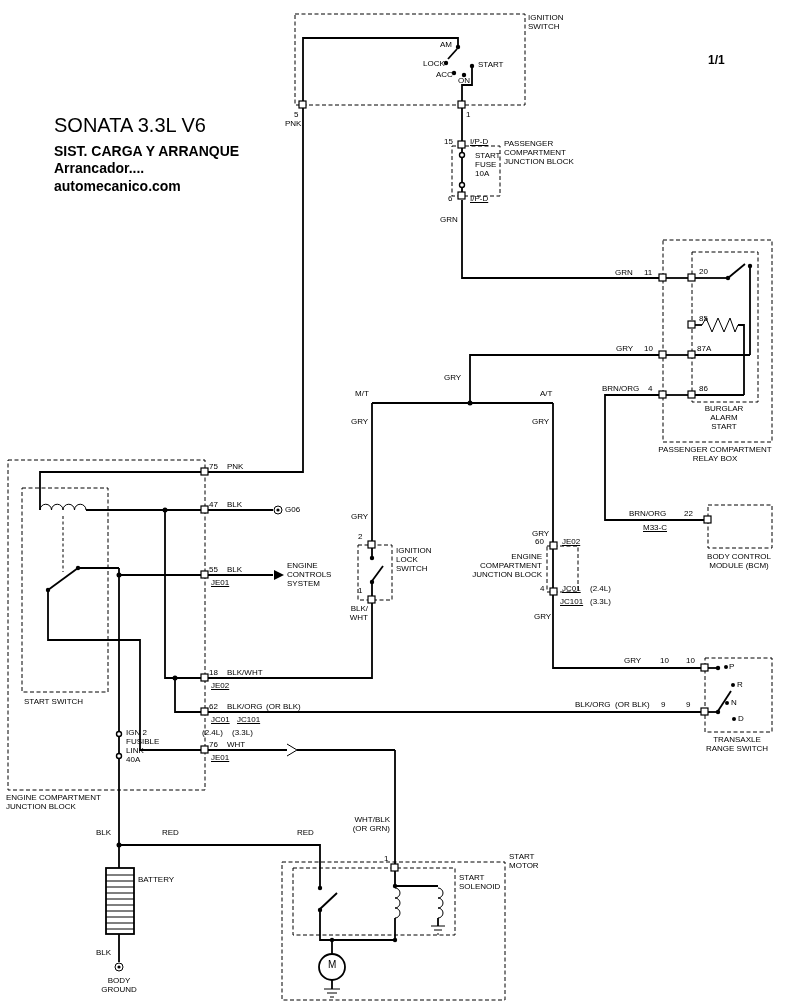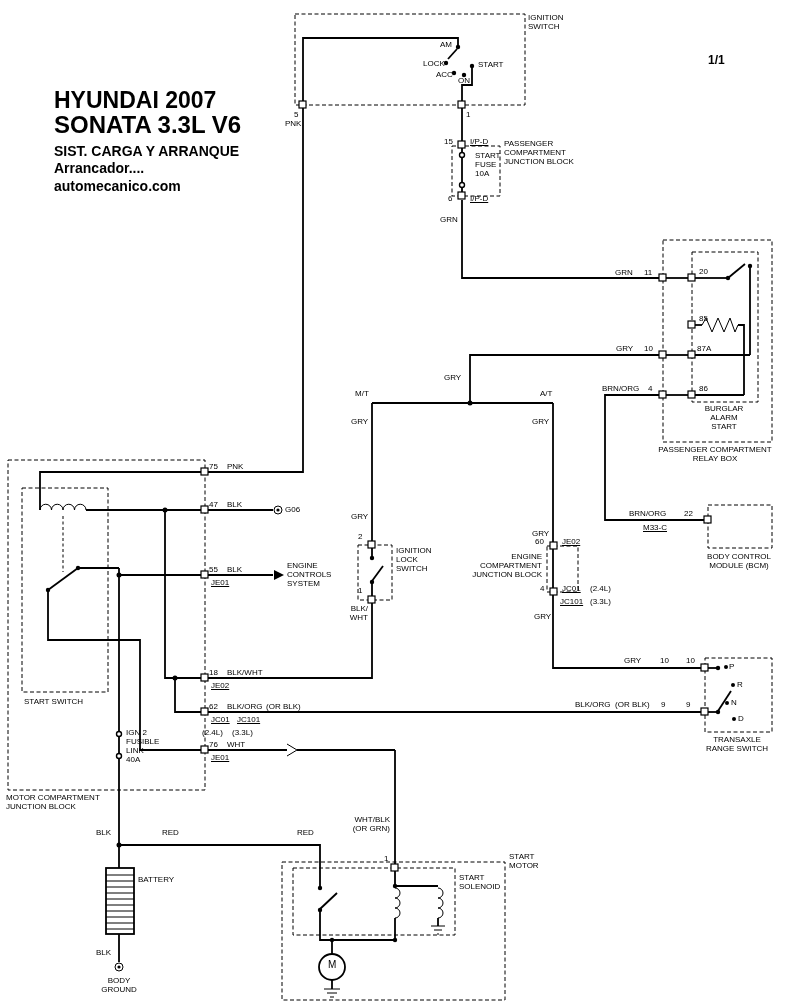--- a/index.html
+++ b/index.html
@@ -4,21 +4,21 @@
 <style>
   html,body{margin:0;padding:0;background:#fff}
   #stage{position:relative;width:800px;height:1003px;background:#fff;overflow:hidden;
          font-family:"Liberation Sans",sans-serif;color:#000}
   #art{position:absolute;left:0;top:0}
   .lbl{position:absolute;font-size:8px;line-height:9px;white-space:pre-line}
   .u{text-decoration:underline}
   .c{text-align:center}
   .r{text-align:right}
   .t-main{font-size:23px;font-weight:bold;line-height:24px}
-  .t-sub{font-size:24px;font-weight:bold;line-height:20px}
+  .t-sub{font-size:20px;font-weight:normal;line-height:20px}
   .t-small{font-size:14px;font-weight:bold;line-height:16px}
   .page{font-size:12px;font-weight:bold}
   .m-label{font-size:10px}
   .db{fill:none;stroke:#000;stroke-width:1;stroke-dasharray:4,2.5}
   .wr{fill:none;stroke:#000;stroke-width:1.8}
   .th{fill:none;stroke:#000;stroke-width:1}
   .pin{fill:#fff;stroke:#000;stroke-width:1.2}
   .dot{fill:#000;stroke:none}
   .term{fill:#fff;stroke:#000;stroke-width:1.4}
   .dash{fill:none;stroke:#000;stroke-width:1;stroke-dasharray:3,2.5}
@@ -214,21 +214,20 @@
       <circle class="dot" cx="175" cy="678" r="2.5"></circle>
       <circle class="dot" cx="119" cy="845" r="2.5"></circle>
       <circle class="dot" cx="320" cy="888" r="2.2"></circle>
       <circle class="dot" cx="320" cy="910" r="2.2"></circle>
       <circle class="dot" cx="332" cy="940" r="2.2"></circle>
       <circle class="dot" cx="395" cy="940" r="2.2"></circle>
       <circle class="dot" cx="395" cy="886" r="2.2"></circle>
     </g>
   </svg>
 
-  <div class="lbl t-main" style="left:54px;top:88px">HYUNDAI 2007</div>
   <div class="lbl t-sub" style="left:54px;top:115px">SONATA  3.3L  V6</div>
   <div class="lbl t-small" style="left:54px;top:143px">SIST. CARGA Y ARRANQUE</div>
   <div class="lbl t-small" style="left:54px;top:160px">Arrancador....</div>
   <div class="lbl t-small" style="left:54px;top:178px">automecanico.com</div>
   <div class="lbl page" style="left:708px;top:56px">1/1</div>
 
   <div class="lbl" style="left:528px;top:13px">IGNITION
 SWITCH</div>
   <div class="lbl" style="left:440px;top:40px">AM</div>
   <div class="lbl" style="left:423px;top:59px">LOCK</div>
@@ -336,21 +335,21 @@
   <div class="lbl" style="left:202px;top:728px">(2.4L)</div>
   <div class="lbl" style="left:232px;top:728px">(3.3L)</div>
   <div class="lbl" style="left:209px;top:740px">76</div>
   <div class="lbl" style="left:227px;top:740px">WHT</div>
   <div class="lbl u" style="left:211px;top:753px">JE01</div>
   <div class="lbl" style="left:126px;top:728px">IGN 2
 FUSIBLE
 LINK
 40A</div>
   <div class="lbl" style="left:24px;top:697px">START SWITCH</div>
-  <div class="lbl" style="left:6px;top:793px">MOTOR COMPARTMENT
+  <div class="lbl" style="left:6px;top:793px">ENGINE COMPARTMENT
 JUNCTION BLOCK</div>
 
   <div class="lbl" style="left:96px;top:828px">BLK</div>
   <div class="lbl" style="left:162px;top:828px">RED</div>
   <div class="lbl" style="left:297px;top:828px">RED</div>
   <div class="lbl" style="left:138px;top:875px">BATTERY</div>
   <div class="lbl" style="left:96px;top:948px">BLK</div>
   <div class="lbl c" style="left:96px;top:976px;width:46px">BODY
 GROUND</div>
 

